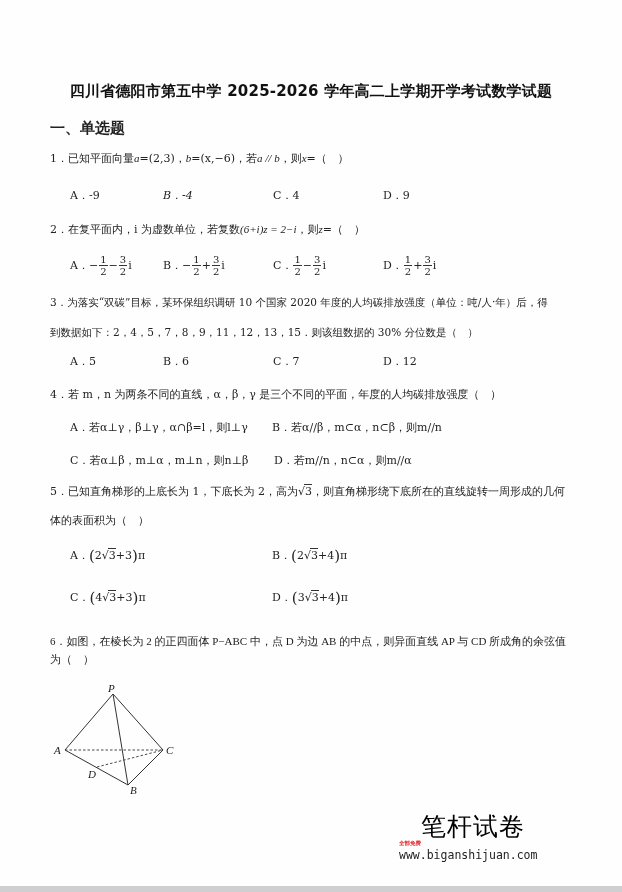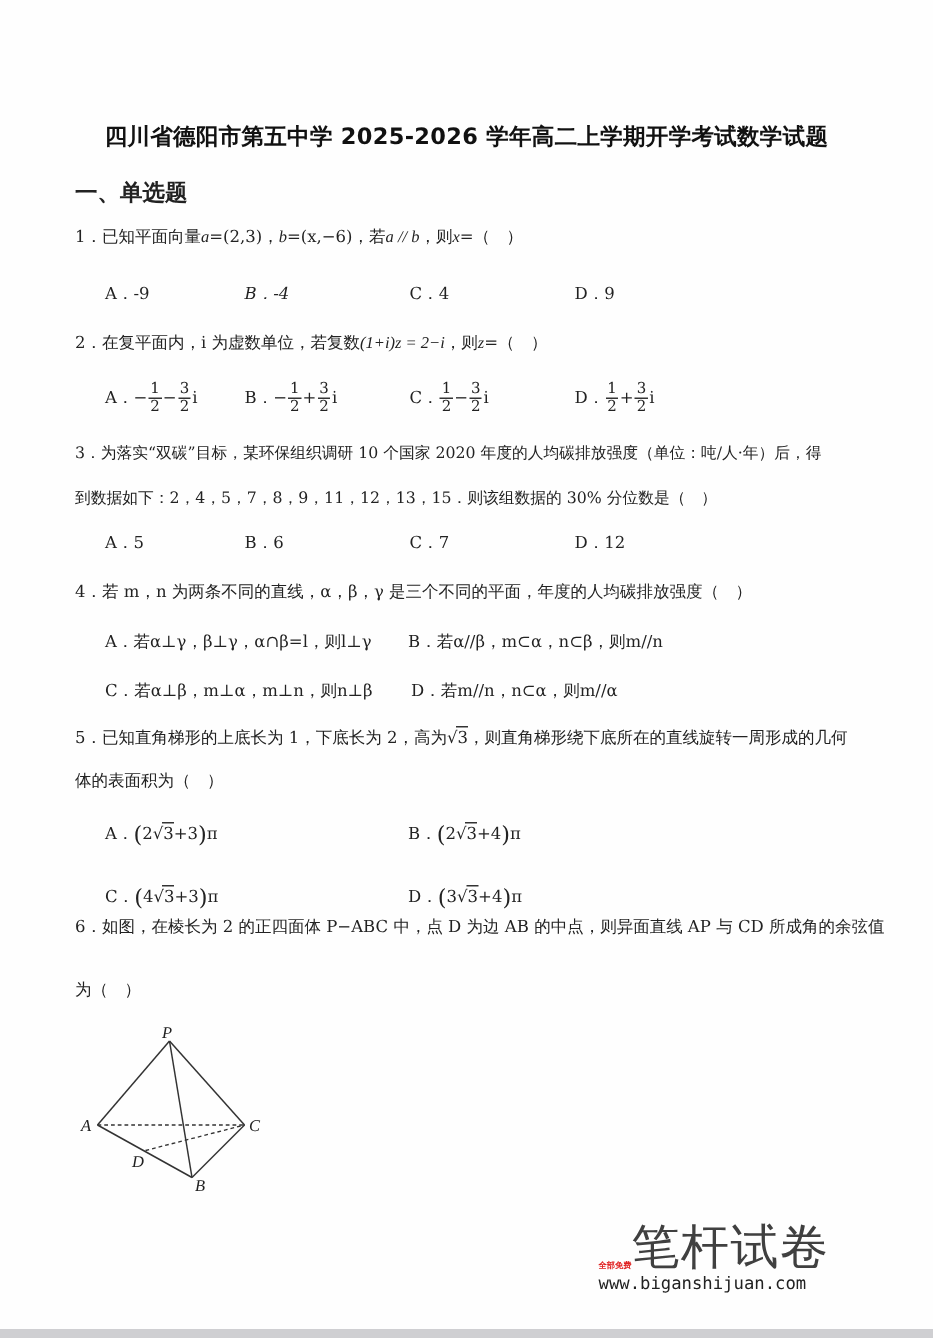--- a/index.html
+++ b/index.html
@@ -12,41 +12,41 @@
   .q { font-size:11px; line-height:14px; color:#222; }
   .opt { font-size:11px; line-height:14px; color:#222; }
   .m { font-style:italic; font-family:"Liberation Serif","DejaVu Serif",serif; }
   .frac { display:inline-flex; flex-direction:column; align-items:center; vertical-align:middle; font-size:10px; line-height:11px; margin:0 1px; }
   .frac .num { border-bottom:1px solid #333; padding:0 1px; }
   .frac .den { padding:0 1px; }
   .sqrt { border-top:1px solid #333; padding-left:1px; margin-left:-1px; }
   .paren { font-size:15px; vertical-align:-2px; }
   .figure { position:absolute; left:50px; top:682px; width:130px; height:115px; }
   .figure svg text { font-family:"Liberation Serif","DejaVu Serif",serif; font-style:italic; font-size:11px; fill:#222; }
-  .wm-cn { top:810px; left:421px; font-family:"DejaVu Sans","Liberation Sans",sans-serif; font-size:32px; color:#404040; letter-spacing:1px; }
+  .wm-cn { top:810px; left:421px; font-family:"DejaVu Sans","Liberation Sans",sans-serif; font-size:25px; color:#000000; letter-spacing:1px; }
   .wm-red { top:840px; left:399px; font-family:"DejaVu Sans","Liberation Sans",sans-serif; font-size:5.5px; color:#e02020; font-weight:bold; }
   .wm-url { top:848px; left:399px; font-family:"DejaVu Sans Mono","Liberation Mono",monospace; font-size:11.5px; color:#222; }
   .bottom-bar { position:absolute; left:0; bottom:0; width:622px; height:6px; background:#cfcfd2; }
 </style>
 </head>
 <body>
 
 <div class="abs title">四川省德阳市第五中学 2025-2026 学年高二上学期开学考试数学试题</div>
 <div class="abs section">一、单选题</div>
 
 <div class="abs q" style="top:151px;left:50px;">
   <span>1．</span><span>已知平面向量</span><span class="m">a</span><span>=(2,3)，</span><span class="m">b</span><span>=(x,−6)，若</span><span class="m">a // b</span><span>，则</span><span class="m">x</span><span>=（　）</span>
 </div>
 <div class="abs opt" style="top:189px;left:70px;"><span>A．</span><span>-9</span></div>
 <div class="abs opt" style="top:189px;left:163px;font-style:italic;"><span>B．</span><span>-4</span></div>
 <div class="abs opt" style="top:189px;left:273px;"><span>C．</span><span>4</span></div>
 <div class="abs opt" style="top:189px;left:383px;"><span>D．</span><span>9</span></div>
 
 <div class="abs q" style="top:222px;left:50px;">
-  <span>2．</span><span>在复平面内，i 为虚数单位，若复数</span><span class="m">(1+i)z = 2−i</span><span>，则</span><span class="m">z</span><span>=（　）</span>
+  <span>2．</span><span>在复平面内，i 为虚数单位，若复数</span><span class="m">(6+i)z = 2−i</span><span>，则</span><span class="m">z</span><span>=（　）</span>
 </div>
 <div class="abs opt" style="top:254px;left:70px;">
   <span>A．</span><span>−</span><span class="frac">
       <span class="num">1</span>
       <span class="den">2</span>
     </span><span>−</span><span class="frac">
       <span class="num">3</span>
       <span class="den">2</span>
     </span><span>i</span>
 </div>
@@ -105,21 +105,21 @@
 <div class="abs opt" style="top:549px;left:272px;">
   <span>B．</span><span class="paren">(</span><span>2</span>√<span class="sqrt">3</span><span>+4</span><span class="paren">)</span><span>π</span>
 </div>
 <div class="abs opt" style="top:591px;left:70px;">
   <span>C．</span><span class="paren">(</span><span>4</span>√<span class="sqrt">3</span><span>+3</span><span class="paren">)</span><span>π</span>
 </div>
 <div class="abs opt" style="top:591px;left:272px;">
   <span>D．</span><span class="paren">(</span><span>3</span>√<span class="sqrt">3</span><span>+4</span><span class="paren">)</span><span>π</span>
 </div>
 
-<div class="abs q" style="top:611px;left:50px;">
+<div class="abs q" style="top:634px;left:50px;font-family:Liberation Serif, serif;">
   <span>6．</span><span>如图，在棱长为 2 的正四面体 P−ABC 中，点 D 为边 AB 的中点，则异面直线 AP 与 CD 所成角的余弦值</span>
 </div>
 <div class="abs q" style="top:653px;left:50px;">为（　）</div>
 
 <div class="figure">
   <svg width="130" height="115" viewBox="0 0 130 115">
 
     <line x1="63" y1="12" x2="15" y2="68" stroke="#333" stroke-width="1"></line>
     <line x1="63" y1="12" x2="113" y2="68" stroke="#333" stroke-width="1"></line>
     <line x1="63" y1="12" x2="78" y2="103" stroke="#333" stroke-width="1"></line>

